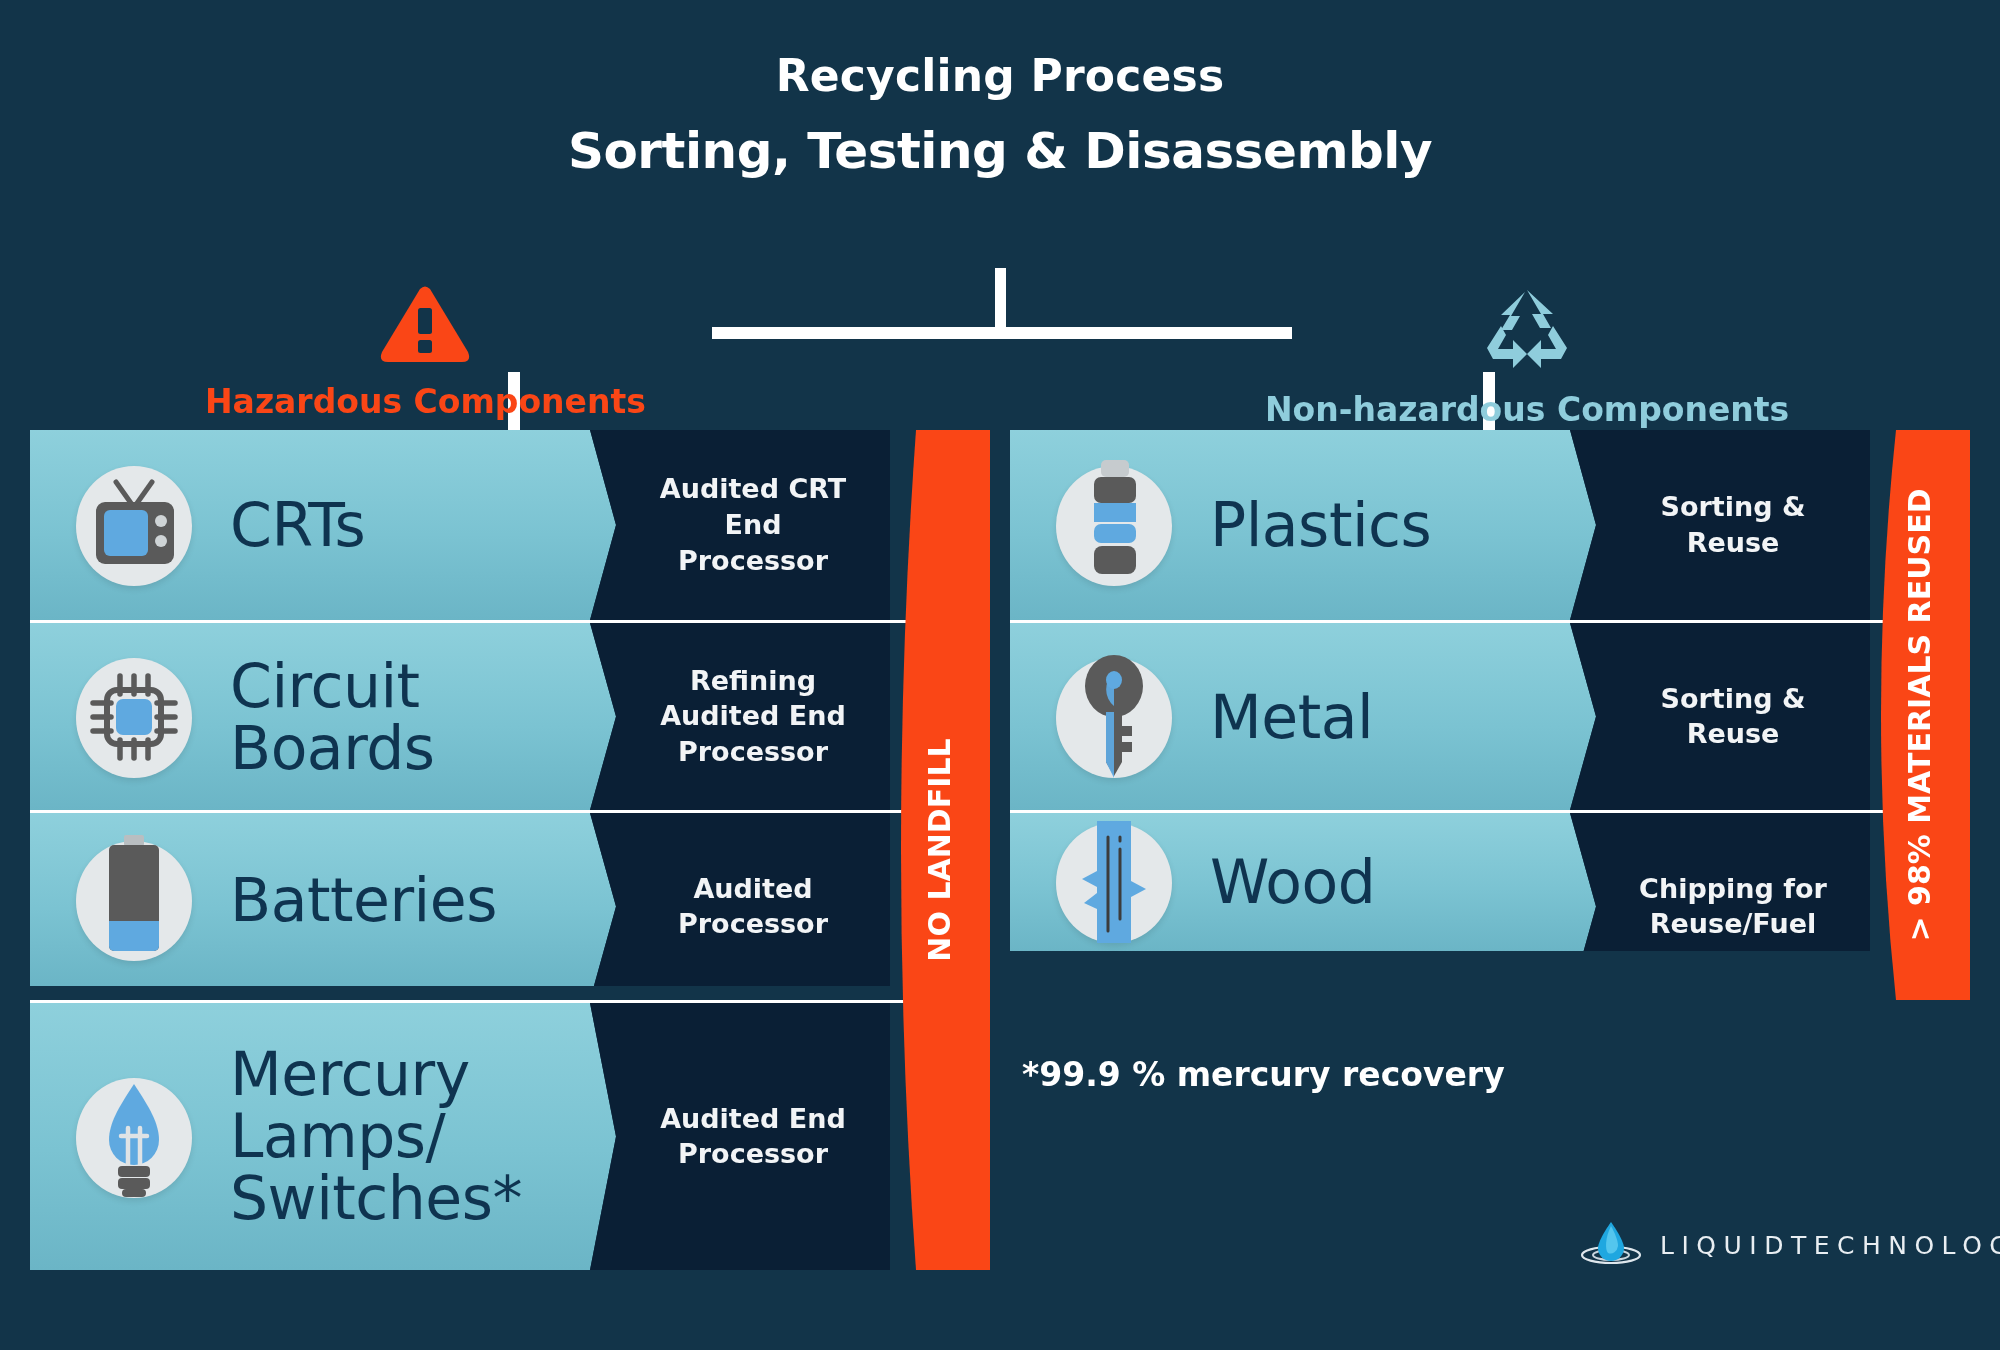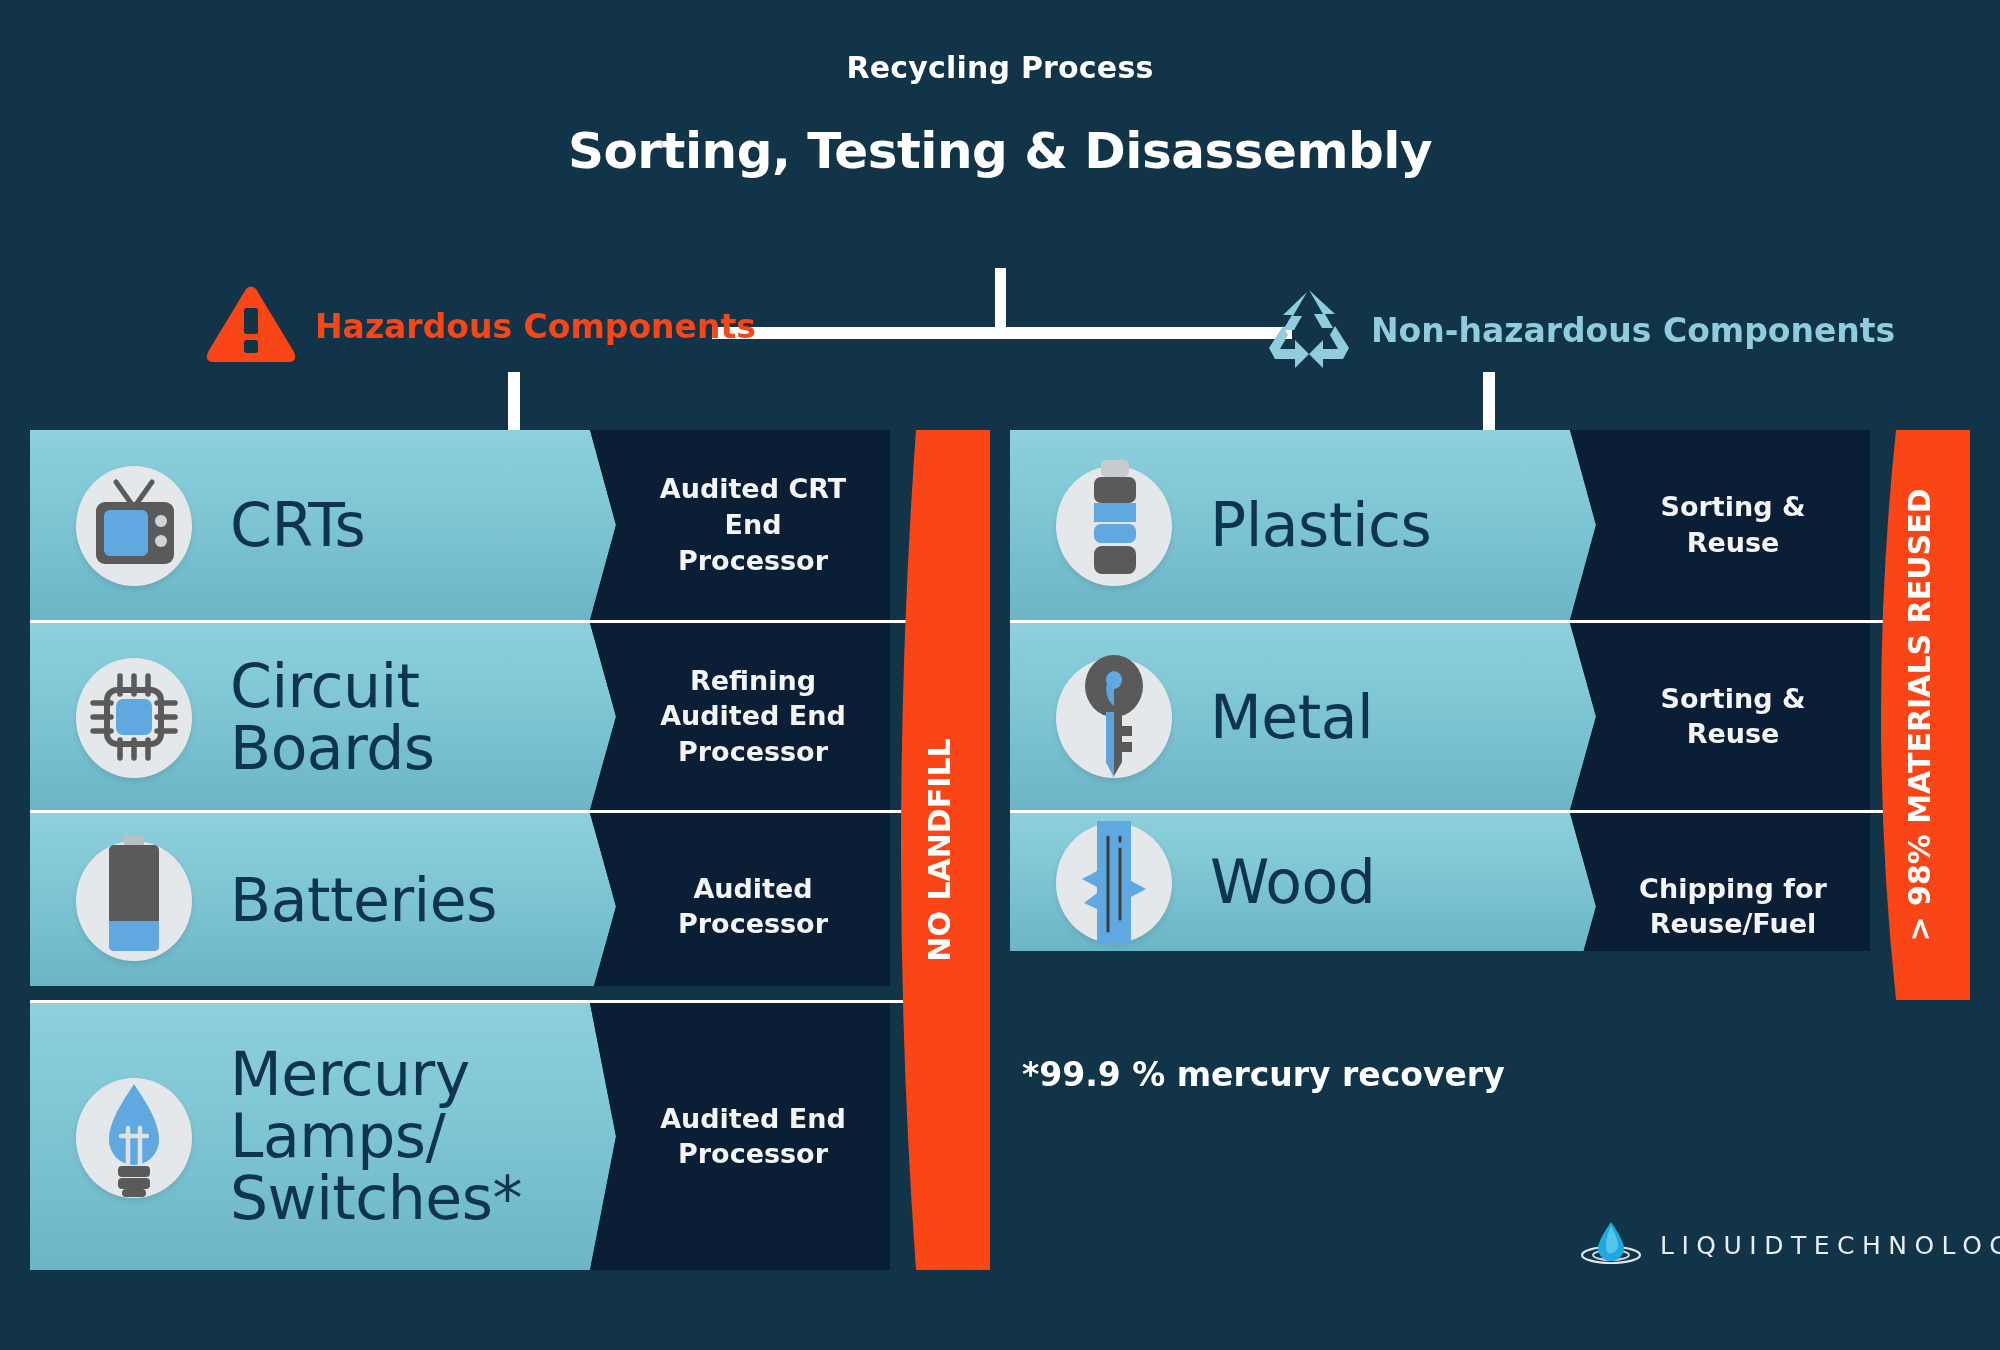--- a/index.html
+++ b/index.html
@@ -7,35 +7,35 @@
     width:2000px;height:1350px;
     background:#123449;
     font-family:"DejaVu Sans","Liberation Sans",sans-serif;
     overflow:hidden;position:relative;
   }
   .stage{position:absolute;left:0;top:0;width:2000px;height:1350px;}
 
   
   .kicker{
     position:absolute;left:0;top:50px;width:2000px;text-align:center;
-    color:#ffffff;font-size:30px;font-weight:bold;letter-spacing:.2px;
+    color:#ffffff;font-size:44px;font-weight:bold;letter-spacing:.2px;
   }
   .title{
     position:absolute;left:0;top:122px;width:2000px;text-align:center;
     color:#ffffff;font-size:50px;font-weight:bold;letter-spacing:-.5px;
   }
 
   
   .conn-stem-up{position:absolute;left:995px;top:268px;width:11px;height:62px;background:#fff;}
   .conn-hbar{position:absolute;left:712px;top:327px;width:580px;height:12px;background:#fff;}
   .conn-down-l{position:absolute;left:508px;top:372px;width:12px;height:60px;background:#fff;}
   .conn-down-r{position:absolute;left:1483px;top:372px;width:12px;height:60px;background:#fff;}
 
   
-  .cat{position:absolute;display:flex;align-items:center;gap:18px;}
+  .cat{position:absolute;display:flex;align-items:center;gap:18px;flex-direction:column;}
   .cat-haz{left:205px;top:288px;}
   .cat-non{left:1265px;top:288px;}
   .cat-label{font-size:33px;font-weight:bold;white-space:nowrap;}
   .cat-haz .cat-label{color:#fa4616;}
   .cat-non .cat-label{color:#8fcddc;text-align:right;}
   .warn-icon{width:92px;height:80px;position:relative;flex:0 0 auto;margin-top:-4px;}
   .recycle-icon{width:88px;height:84px;flex:0 0 auto;}
 
   
   .panel{position:absolute;}

